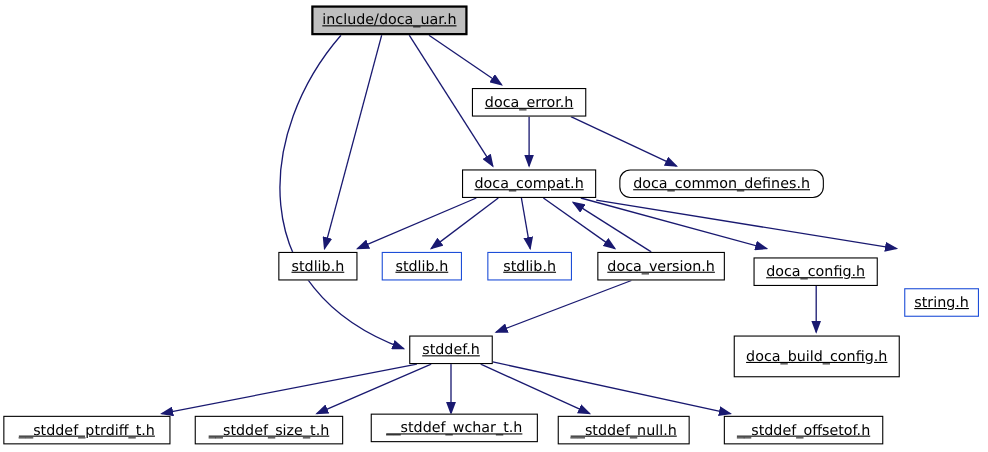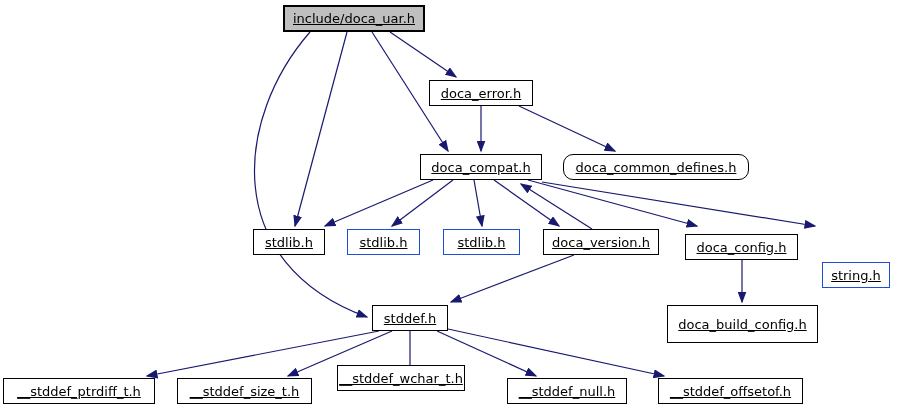--- a/index.html
+++ b/index.html
@@ -91,17 +91,17 @@
       <div class="node kind-doc" style="left: 253px; top: 229px; width: 72px; height: 26px;">stdlib.h</div>
       <div class="node kind-ext" style="left: 347px; top: 229px; width: 73px; height: 26px;">stdlib.h</div>
       <div class="node kind-ext" style="left: 443px; top: 229px; width: 77px; height: 26px;">stdlib.h</div>
       <div class="node kind-doc" style="left: 543px; top: 229px; width: 116px; height: 26px;">doca_version.h</div>
       <div class="node kind-doc" style="left: 685px; top: 234px; width: 113px; height: 26px;">doca_config.h</div>
       <div class="node kind-ext" style="left: 822px; top: 229px; width: 68px; height: 26px; margin-top: 33px;">string.h</div>
       <div class="node kind-doc" style="left: 372px; top: 305px; width: 76px; height: 26px;">stddef.h</div>
       <div class="node kind-doc" style="left: 667px; top: 305px; width: 151px; height: 38px;">doca_build_config.h</div>
       <div class="node kind-doc" style="left: 3px; top: 378px; width: 152px; height: 26px;">__stddef_ptrdiff_t.h</div>
       <div class="node kind-doc" style="left: 177px; top: 378px; width: 135px; height: 26px;">__stddef_size_t.h</div>
-      <div class="node kind-doc" style="left: 337px; top: 365px; width: 128px; height: 26px;">__stddef_wchar_t.h</div>
+      <div class="node kind-doc" style="left: 337px; top: 376px; width: 152px; height: 26px;">__stddef_wchar_t.h</div>
       <div class="node kind-doc" style="left: 507px; top: 378px; width: 120px; height: 26px;">__stddef_null.h</div>
       <div class="node kind-doc" style="left: 658px; top: 378px; width: 145px; height: 26px;">__stddef_offsetof.h</div>
     </div>
 </div>
 
 </body></html>

